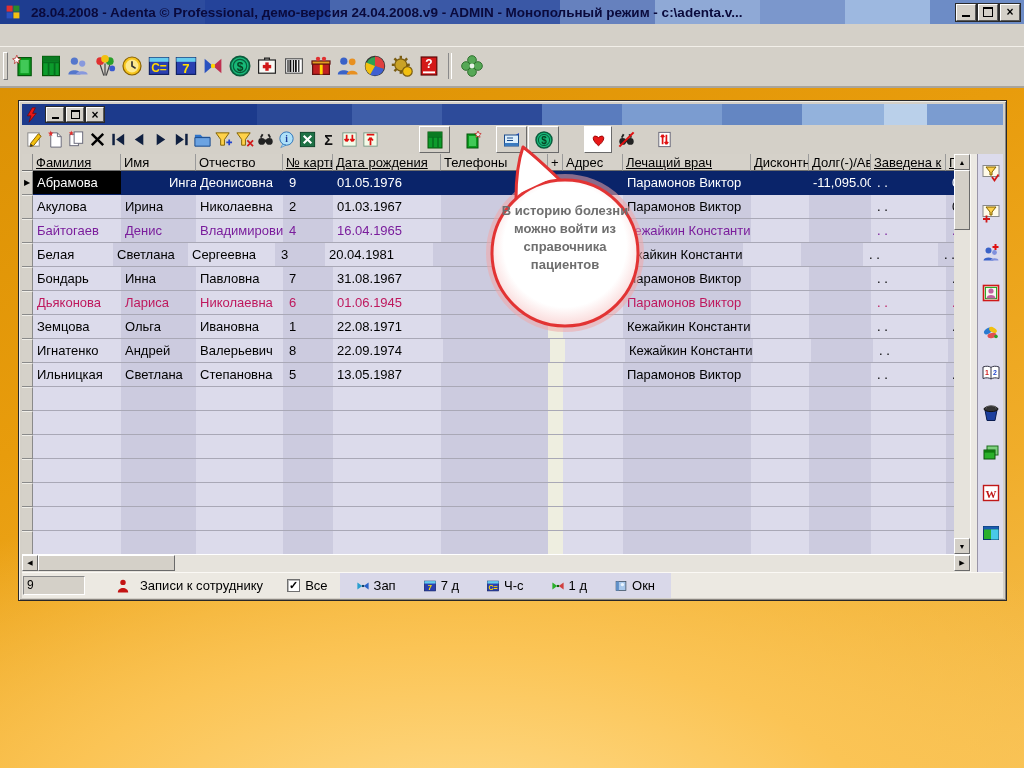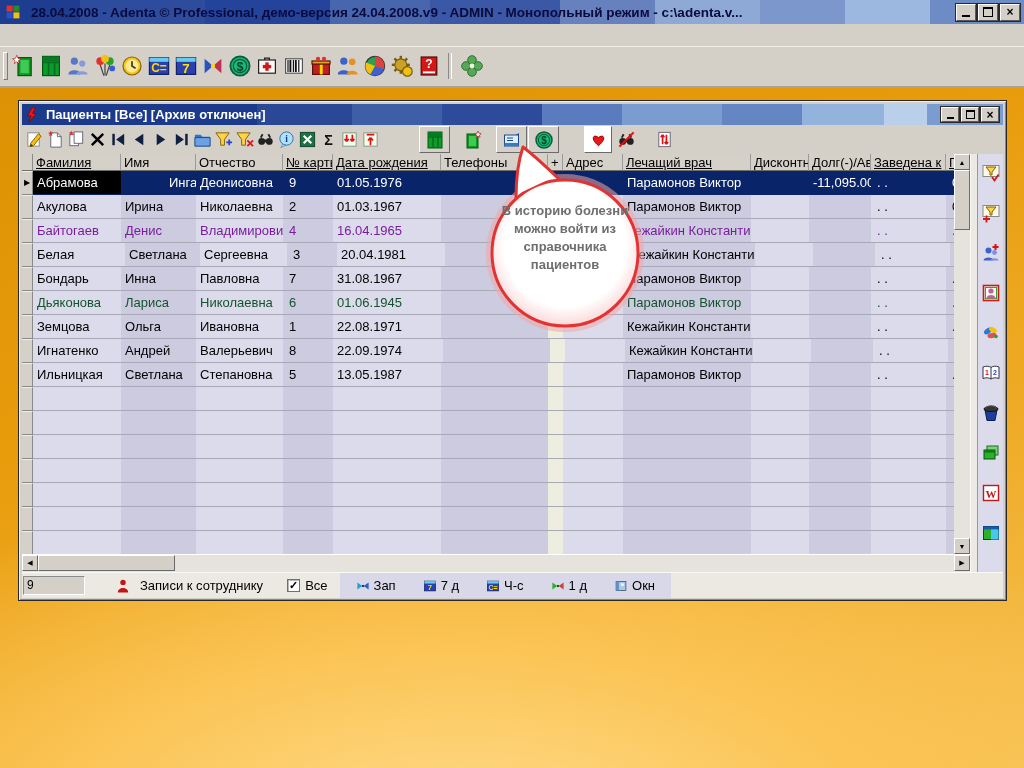--- a/index.html
+++ b/index.html
@@ -52,21 +52,21 @@
   .th{flex:none;box-sizing:border-box;border-right:1px solid #9a9a9a;border-bottom:1px solid #6e6e6e;
     padding:1px 0 0 3px;white-space:nowrap;overflow:hidden;font-size:13px;color:#000;cursor:default;}
   .th.u span{text-decoration:underline;}
   .trow{display:flex;height:24px;overflow:hidden;}
   .rowsel{width:11px;flex:none;background:#d5d1c9;border-right:1px solid #8a8a8a;border-bottom:1px solid #8a8a8a;
     border-top:1px solid #f0eee8;box-sizing:border-box;font-size:8px;line-height:22px;color:#000;text-align:center;}
   .td{flex:none;box-sizing:border-box;border-bottom:1px solid #a9a8b6;padding:4px 0 0 4px;
     white-space:nowrap;overflow:hidden;font-size:13px;}
   .td.cL{background:#dcdbeb;} .td.cD{background:#cccbdf;} .td.cC{background:#eeeee0;}
   .td.num{padding-left:6px;} .td.right{text-align:right;padding-right:3px;}
-  .trow.purple .td{color:#7a1d9c;} .trow.green .td{color:#14532d;}
+  .trow.purple .td{color:#7a1d9c;} .trow.green .td{color:#be185d;}
   .trow.selected .td.cL,.trow.selected .td.cD,.trow.selected .td.cC{background:#0a246a;color:#fff;border-bottom-color:#0a246a;}
   .trow.selected .td.first{background:#000;}
   
   .vscroll{width:16px;flex:none;background:#e6e3dc;display:flex;flex-direction:column;}
   .hscroll{height:17px;background:#e6e3dc;display:flex;border-top:1px solid #fff;}
   .sbtn{width:16px;height:16px;flex:none;background:#d4d0c8;border:1px solid;border-color:#fff #6a6a6a #6a6a6a #fff;
     box-sizing:border-box;font-size:7px;display:flex;align-items:center;justify-content:center;color:#000;}
   .vthumb{height:60px;background:#d4d0c8;border:1px solid;border-color:#fff #6a6a6a #6a6a6a #fff;box-sizing:border-box;}
   .hthumb{width:137px;height:16px;background:#d4d0c8;border:1px solid;border-color:#fff #6a6a6a #6a6a6a #fff;box-sizing:border-box;}
   .htrack{flex:1;}
@@ -505,21 +505,20 @@
           </svg>
         </div>
     </div>
   </div>
 
   <div class="win">
     <div class="wtitle">
       <svg class="ic16" style="margin:0 5px 0 3px;flex:none">
           <use href="#s-lightning"></use>
         </svg>
-      <div class="wtext">Пациенты [Все] [Архив отключен]</div>
       <div class="winbtns">
         <div class="wbtn small">
             <span class="g-min" style="width:7px;margin-top:6px"></span>
           </div>
         <div class="wbtn small">
             <span class="g-max" style="width:7px;height:6px"></span>
           </div>
         <div class="wbtn small">
             <span class="g-x">×</span>
           </div>
@@ -718,21 +717,21 @@
                   <div class="td cL" style="width: 60px;"></div>
                   <div class="td cD" style="width: 128px;">Кежайкин Константин</div>
                   <div class="td cL" style="width: 58px;"></div>
                   <div class="td right cD" style="width: 62px;"></div>
                   <div class="td num cL" style="width: 75px;">. .</div>
                   <div class="td num cD" style="width: 40px;">. .</div>
                 </div>
 
                 <div class="trow">
                   <div class="rowsel"></div>
-                  <div class="td cL first" style="width: 92px;">Белая</div>
+                  <div class="td cL first" style="width: 80px;">Белая</div>
                   <div class="td cD" style="width: 75px;">Светлана</div>
                   <div class="td cL" style="width: 87px;">Сергеевна</div>
                   <div class="td num cD" style="width: 50px;">3</div>
                   <div class="td cL" style="width: 108px;">20.04.1981</div>
                   <div class="td cD" style="width: 107px;"></div>
                   <div class="td cC" style="width: 15px;"></div>
                   <div class="td cL" style="width: 60px;"></div>
                   <div class="td cD" style="width: 128px;">Кежайкин Константин</div>
                   <div class="td cL" style="width: 58px;"></div>
                   <div class="td right cD" style="width: 62px;"></div>

